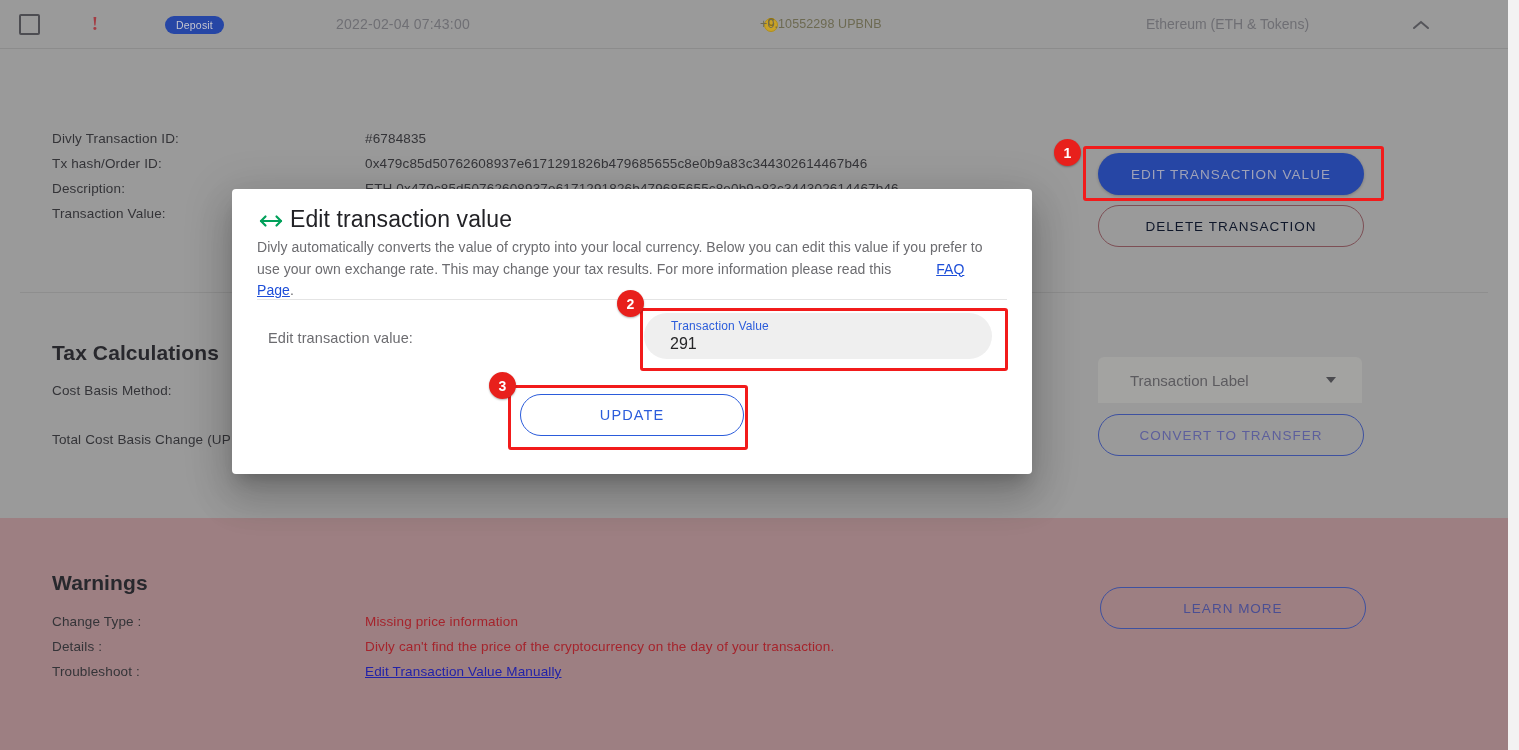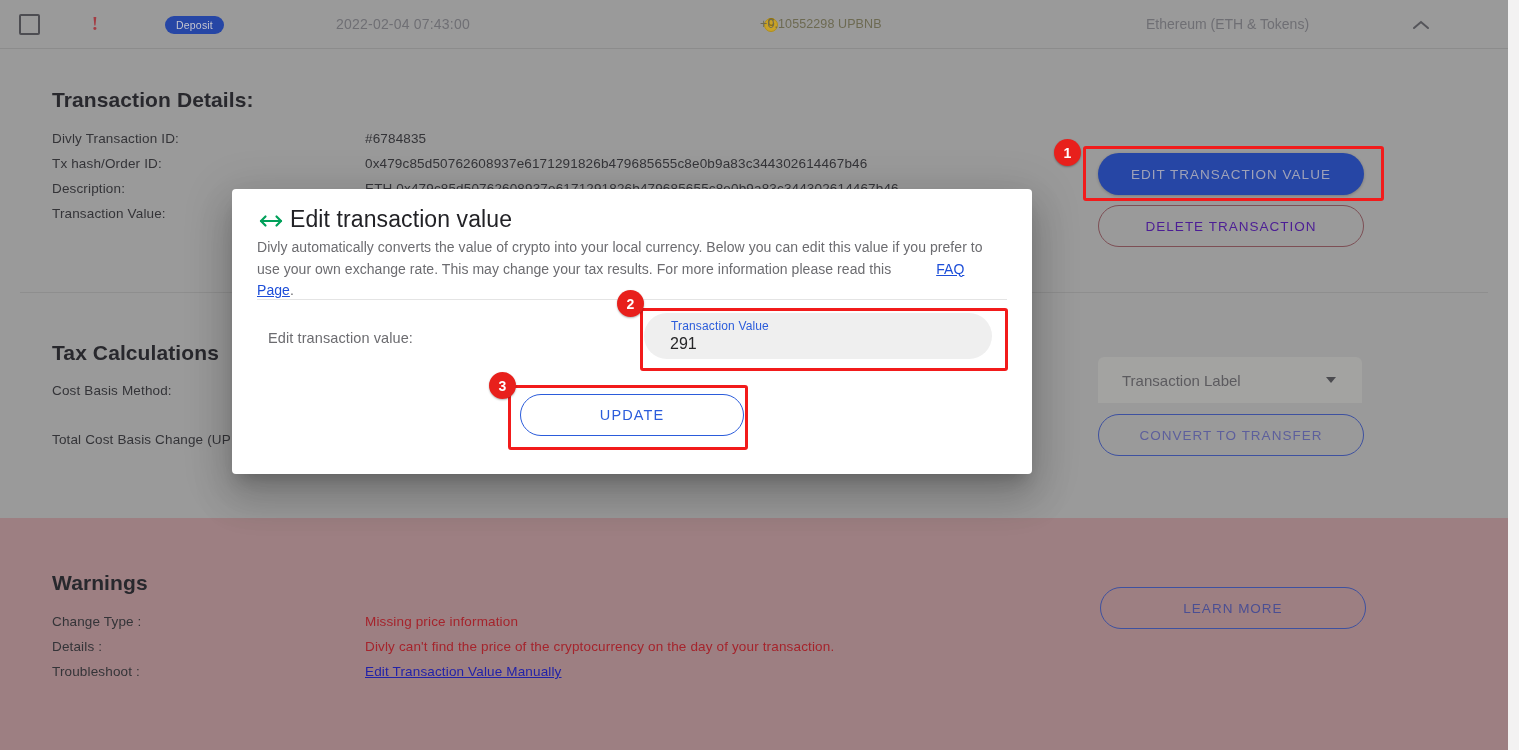--- a/index.html
+++ b/index.html
@@ -144,21 +144,21 @@
     display: flex; align-items: center; justify-content: center;
   }
   .btn-filled {
     background: #2646a5;
     color: #9fa2b8;
     border: none;
     box-shadow: 0 1px 3px rgba(0,0,0,.22);
   }
   .btn-outline-dark {
     background: transparent;
-    color: #4c1d95;
+    color: #0f172a;
     border: 1px solid #7d4f55;
   }
   .btn-outline-blue {
     background: transparent;
     color: #5d5f9c;
     border: 1px solid #3e51a0;
   }
   .btn-outline-blue2 {
     background: transparent;
     color: #4b4f93;
@@ -167,21 +167,21 @@
 
   .select-box {
     position: absolute;
     left: 1098px; top: 357px;
     width: 264px; height: 46px;
     background: #a3a3a1;
     border-radius: 6px 6px 0 0;
     display: flex; align-items: center;
   }
   .select-box .sel-text {
-    margin-left: 24px;
+    margin-left: 32px;
     font-size: 15px;
     color: #5c5b5f;
   }
   .select-caret {
     position: absolute; right: 26px; top: 20px;
     width: 0; height: 0;
     border-left: 5.5px solid transparent;
     border-right: 5.5px solid transparent;
     border-top: 6px solid #4b4b4f;
   }
@@ -319,21 +319,20 @@
       <div class="tr-chain">Ethereum (ETH &amp; Tokens)</div>
       <div class="tr-chevron">
         <svg width="18" height="12" viewBox="0 0 18 12">
           <path d="M2 9 L9 3 L16 9" stroke="#55555a" stroke-width="2" fill="none" stroke-linecap="round"></path>
         </svg>
       </div>
     </div>
 
     <div class="panel-grey">
 
-      <h2 class="section-title" style="left:52px; top:39px;">Transaction Details:</h2>
 
       <div class="kv-label" style="left:52px; top:82px;">Divly Transaction ID:</div>
       <div class="kv-value" style="left:365px; top:82px;">#6784835</div>
 
       <div class="kv-label" style="left:52px; top:107px;">Tx hash/Order ID:</div>
       <div class="kv-value" style="left:365px; top:107px;">0x479c85d50762608937e6171291826b479685655c8e0b9a83c344302614467b46</div>
 
       <div class="kv-label" style="left:52px; top:132px;">Description:</div>
       <div class="kv-value" style="left:365px; top:132px;">ETH 0x479c85d50762608937e6171291826b479685655c8e0b9a83c344302614467b46</div>
 

